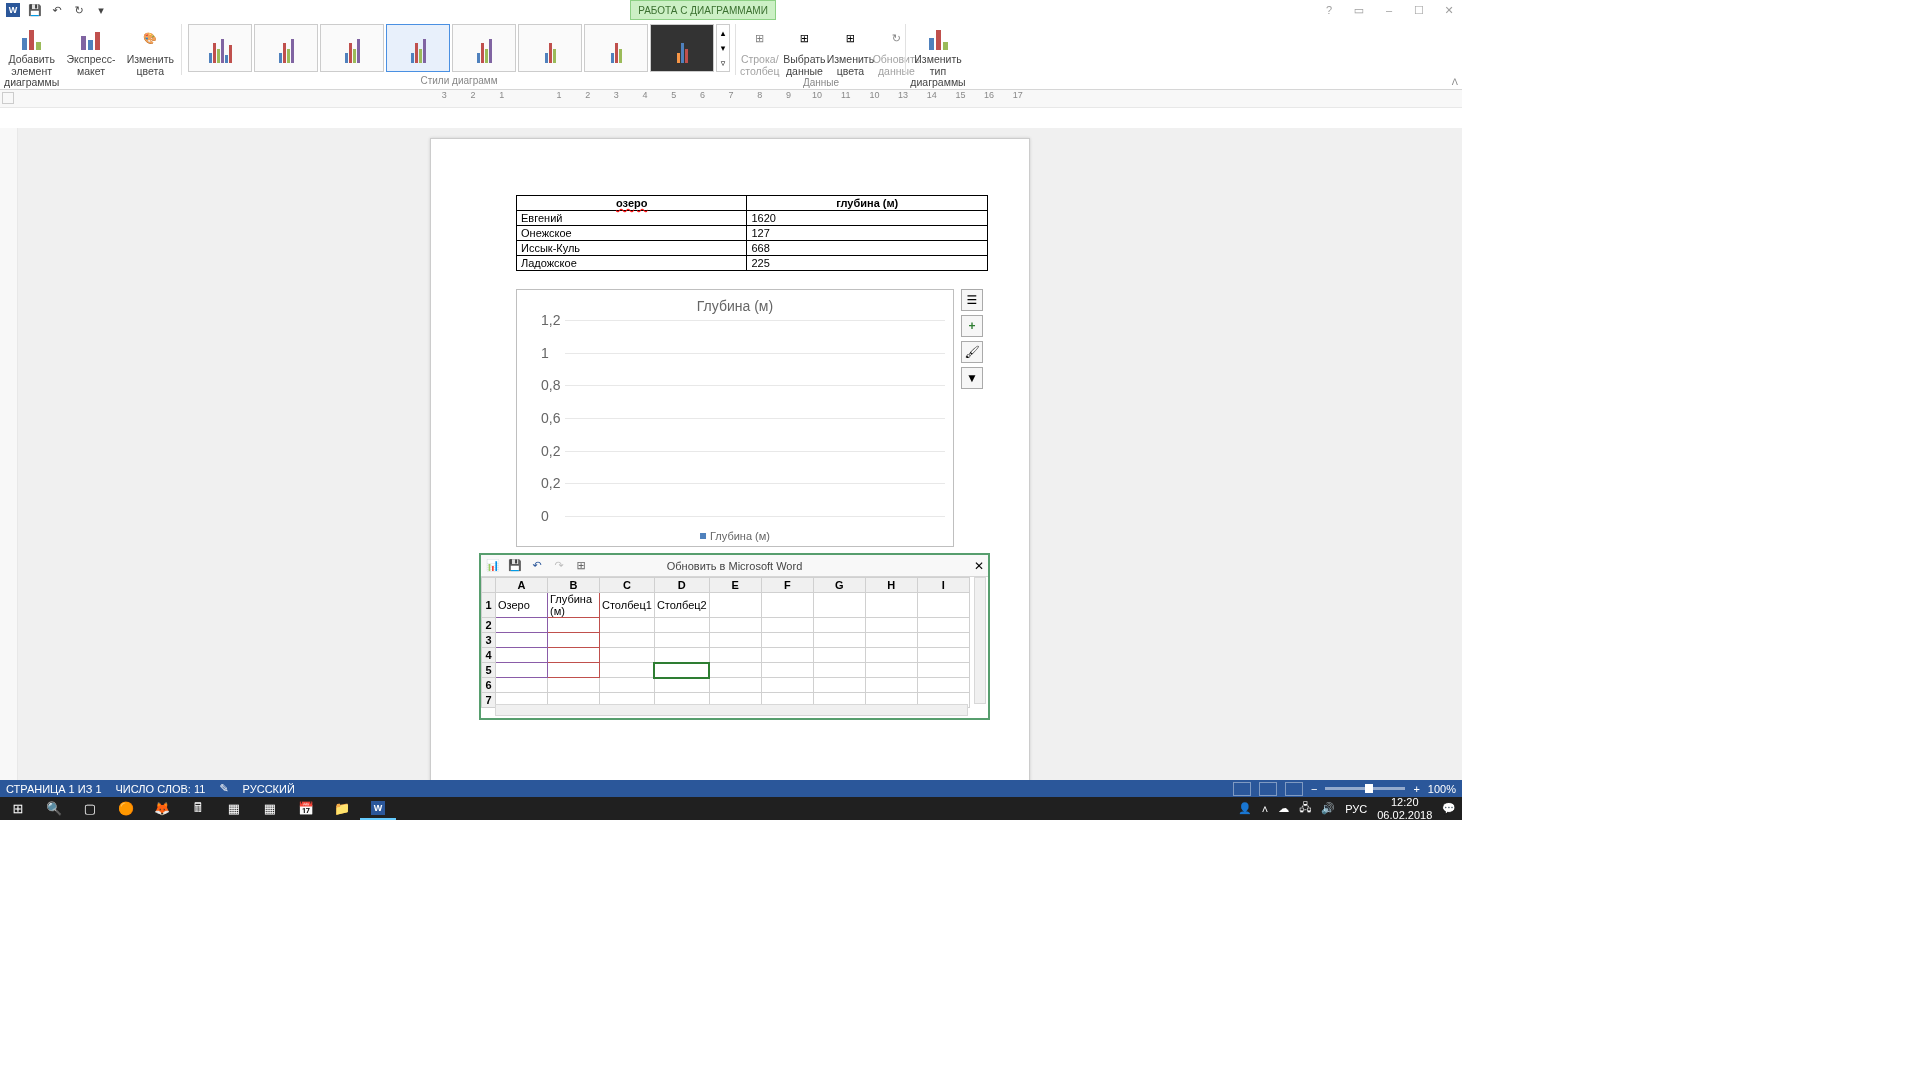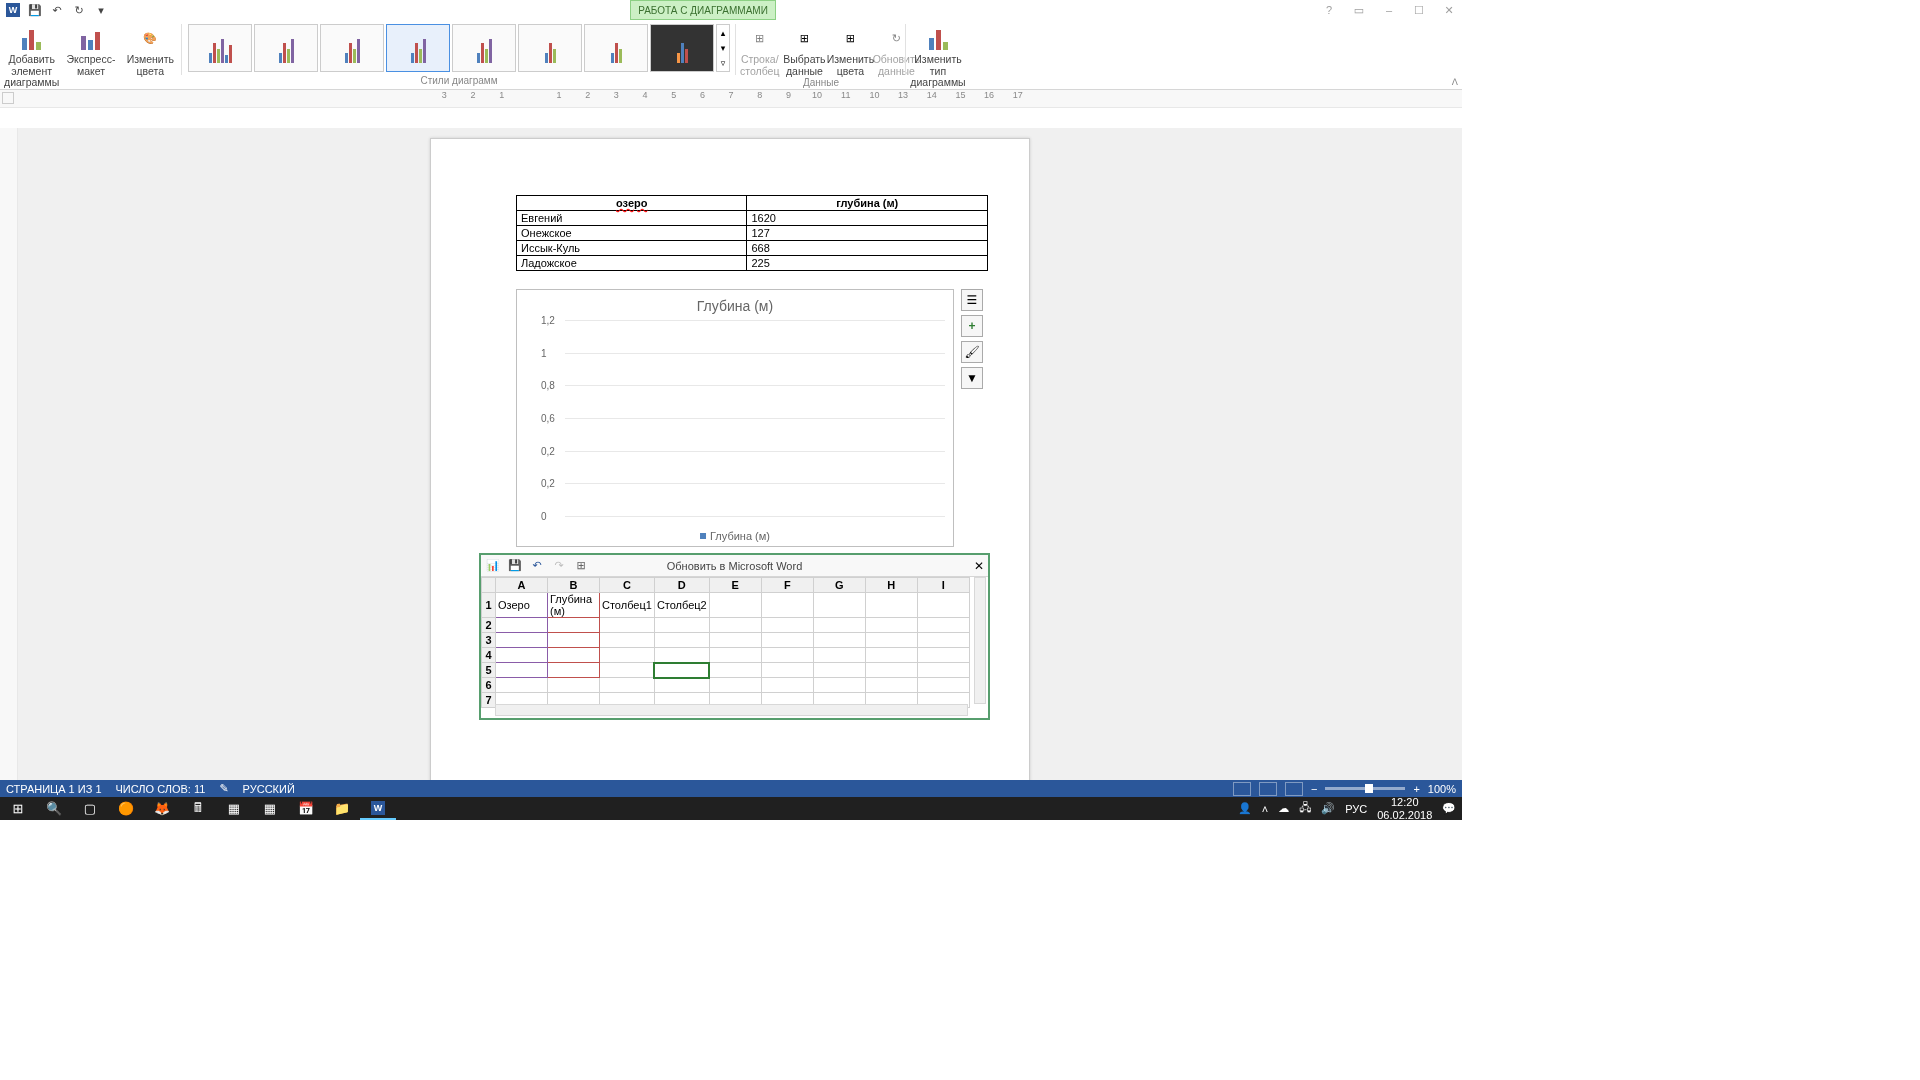--- a/index.html
+++ b/index.html
@@ -62,21 +62,21 @@
 .doc-table{position:absolute;left:85px;top:56px;border-collapse:collapse;width:472px;}
 .doc-table th,.doc-table td{border:1px solid #000;padding:1px 4px;font-size:11px;height:14px;}
 .doc-table th{font-weight:bold;text-align:center;}
 .doc-table th.ozero{text-decoration:underline wavy red;}
 
 
 .chart-box{position:absolute;left:85px;top:150px;width:438px;height:258px;border:1px solid #bfbfbf;background:#fff;}
 .chart-title{text-align:center;padding:8px;font-size:14px;color:#666;}
 .chart-plot{position:absolute;left:48px;top:30px;right:8px;bottom:30px;}
 .grid-line{position:absolute;left:0;right:0;height:1px;background:#e8e8e8;}
-.axis-lbl{position:absolute;left:-24px;font-size:10px;color:#666;transform:translateY(-50%);}
+.axis-lbl{position:absolute;left:-24px;font-size:14px;color:#666;transform:translateY(-50%);}
 .chart-legend{position:absolute;bottom:4px;left:50%;transform:translateX(-50%);font-size:9px;color:#666;display:flex;align-items:center;gap:4px;}
 .legend-mark{width:6px;height:6px;background:#4f81bd;}
 
 .chart-side-btns{position:absolute;left:530px;top:150px;display:flex;flex-direction:column;gap:4px;}
 .side-btn{width:22px;height:22px;border:1px solid #aaa;background:#f6f6f6;display:flex;align-items:center;justify-content:center;font-size:12px;}
 
 
 .datasheet{position:absolute;left:48px;top:414px;width:511px;height:167px;border:2px solid #579e6e;background:#fff;}
 .ds-toolbar{height:22px;border-bottom:1px solid #d6d6d6;display:flex;align-items:center;padding:0 4px;gap:6px;position:relative;background:#f8f8f8;}
 .ds-toolbar .ds-btn{width:16px;height:16px;display:flex;align-items:center;justify-content:center;color:#666;}

